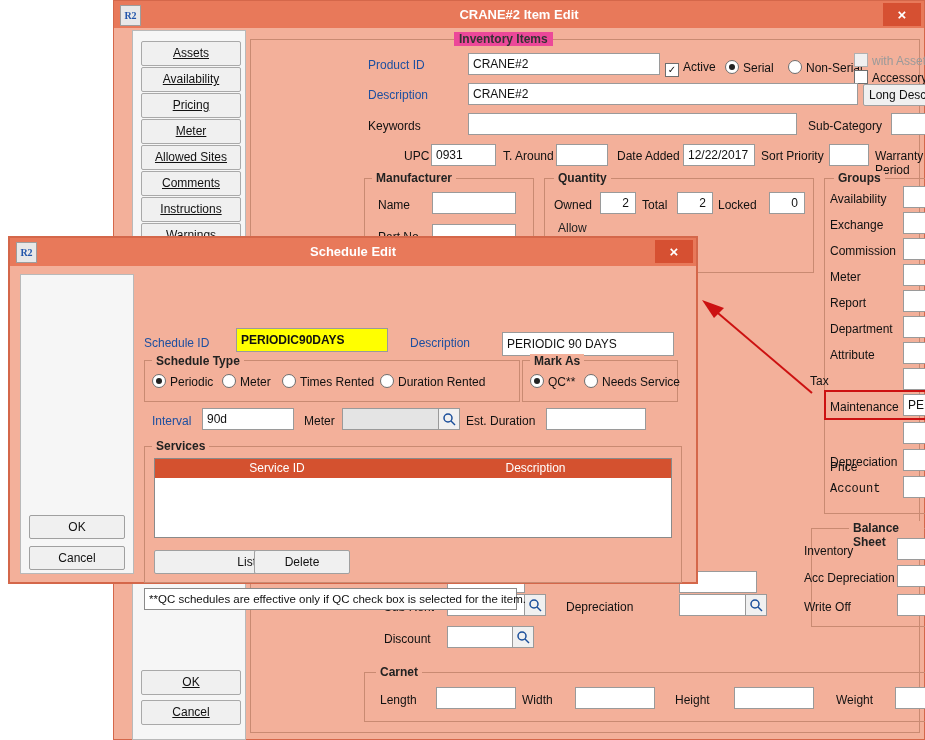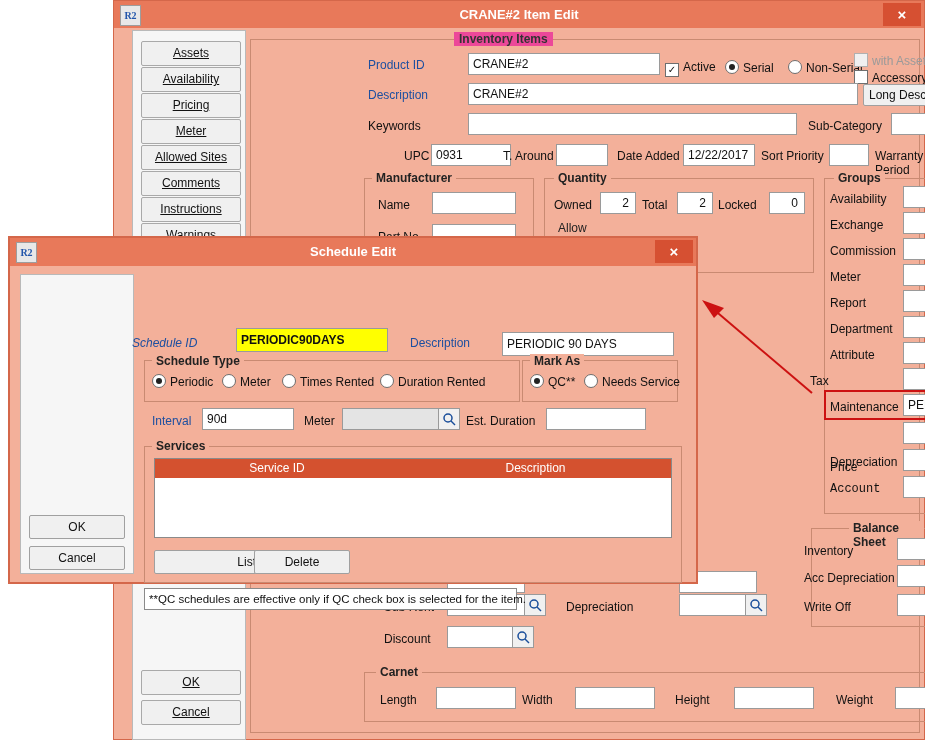--- a/index.html
+++ b/index.html
@@ -330,21 +330,21 @@
     <div class="lbl blue" style="left:254px; top:87px;">Description</div>
     <div class="fld" style="left:354px; top:82px; width:390px;">CRANE#2</div>
     <div class="btnbox" style="left:749px; top:83px; width:102px; height:22px; line-height:21px;">Long Description</div>
 
     <div class="lbl" style="left:254px; top:118px;">Keywords</div>
     <div class="fld" style="left:354px; top:112px; width:329px;"></div>
     <div class="lbl" style="left:694px; top:118px;">Sub-Category</div>
     <div class="fld" style="left:777px; top:112px; width:100px;"></div>
 
     <div class="lbl" style="left:290px; top:148px;">UPC</div>
-    <div class="fld" style="left:317px; top:143px; width:80px;">0931</div>
+    <div class="fld" style="left:317px; top:143px; width:65px;">0931</div>
     <div class="lbl" style="left:389px; top:148px;">T. Around</div>
     <div class="fld" style="left:442px; top:143px; width:52px;"></div>
     <div class="lbl" style="left:503px; top:148px;">Date Added</div>
     <div class="fld" style="left:569px; top:143px; width:72px;">12/22/2017</div>
     <div class="lbl" style="left:647px; top:148px;">Sort Priority</div>
     <div class="fld" style="left:715px; top:143px; width:40px;"></div>
     <div class="lbl" style="left:761px; top:148px;">Warranty Period</div>
 
     <div class="grp" style="left:250px; top:177px; width:170px; height:95px;"></div>
     <div class="grp-title" style="left:258px; top:170px;">Manufacturer</div>
@@ -470,21 +470,21 @@
       <div class="win-close">×</div>
     </div>
 
     <div id="sched-body">
 
       <div id="sched-left">
         <div class="btnbox" style="left:8px; top:240px; width:96px; height:24px; line-height:23px;">OK</div>
         <div class="btnbox" style="left:8px; top:271px; width:96px; height:24px; line-height:23px;">Cancel</div>
       </div>
 
-      <div class="lbl blue" style="left:118px; top:68px;font-style:italic;">Schedule ID</div>
+      <div class="lbl blue" style="left:130px; top:68px;">Schedule ID</div>
       <div class="fld hl" style="left:222px; top:60px; width:152px; height:24px; line-height:22px;">PERIODIC90DAYS</div>
       <div class="lbl blue" style="left:396px; top:68px;">Description</div>
       <div class="fld" style="left:488px; top:64px; width:172px; height:24px; line-height:22px;">PERIODIC 90 DAYS</div>
 
       <div class="grp" style="left:130px; top:92px; width:376px; height:42px;"></div>
       <div class="grp-title" style="left:138px; top:86px;">Schedule Type</div>
       <div class="radio on" style="left:138px; top:106px;"><span class="dot"></span><span>Periodic</span></div>
       <div class="radio" style="left:208px; top:106px;"><span class="dot"></span><span>Meter</span></div>
       <div class="radio" style="left:268px; top:106px;"><span class="dot"></span><span>Times Rented</span></div>
       <div class="radio" style="left:366px; top:106px;"><span class="dot"></span><span>Duration Rented</span></div>

